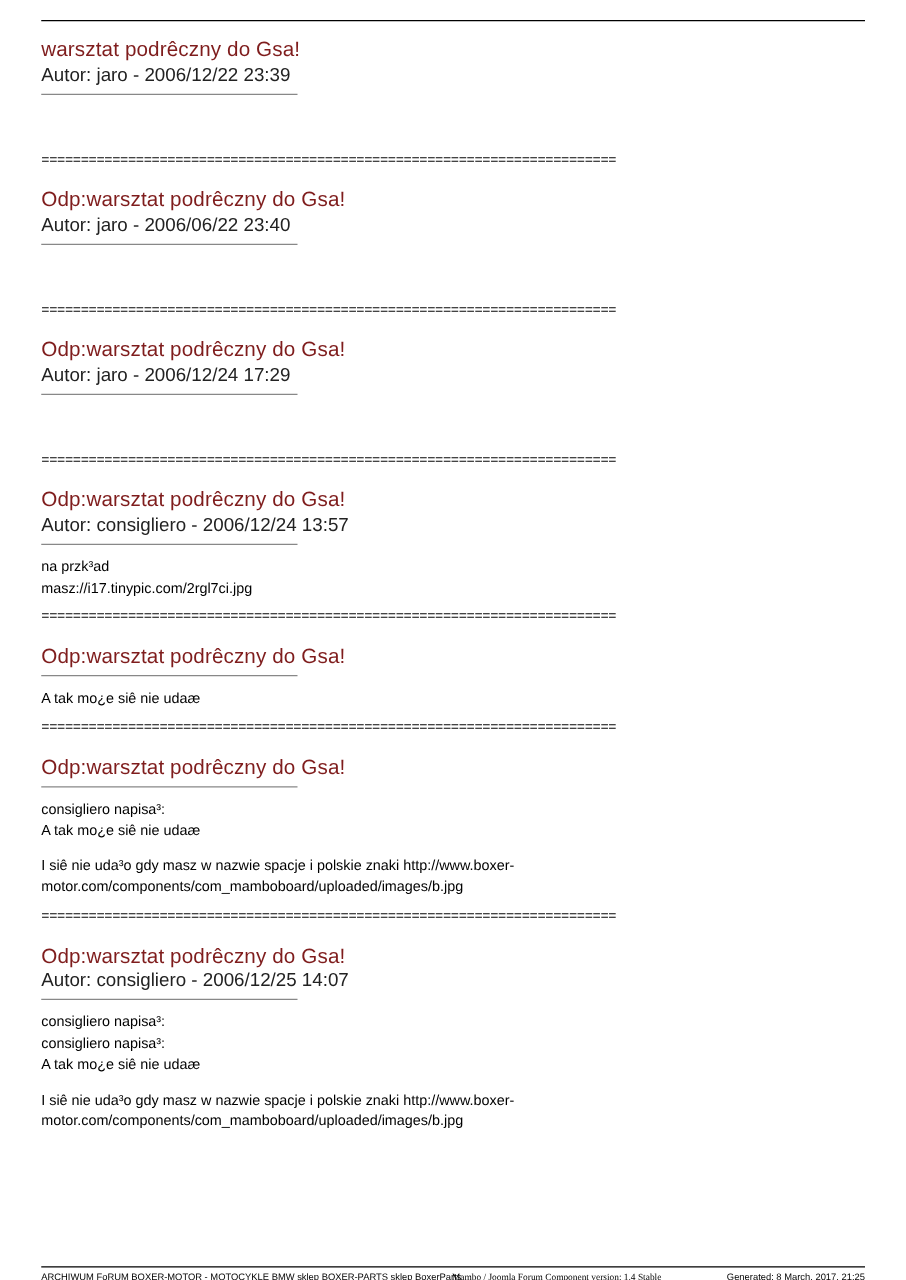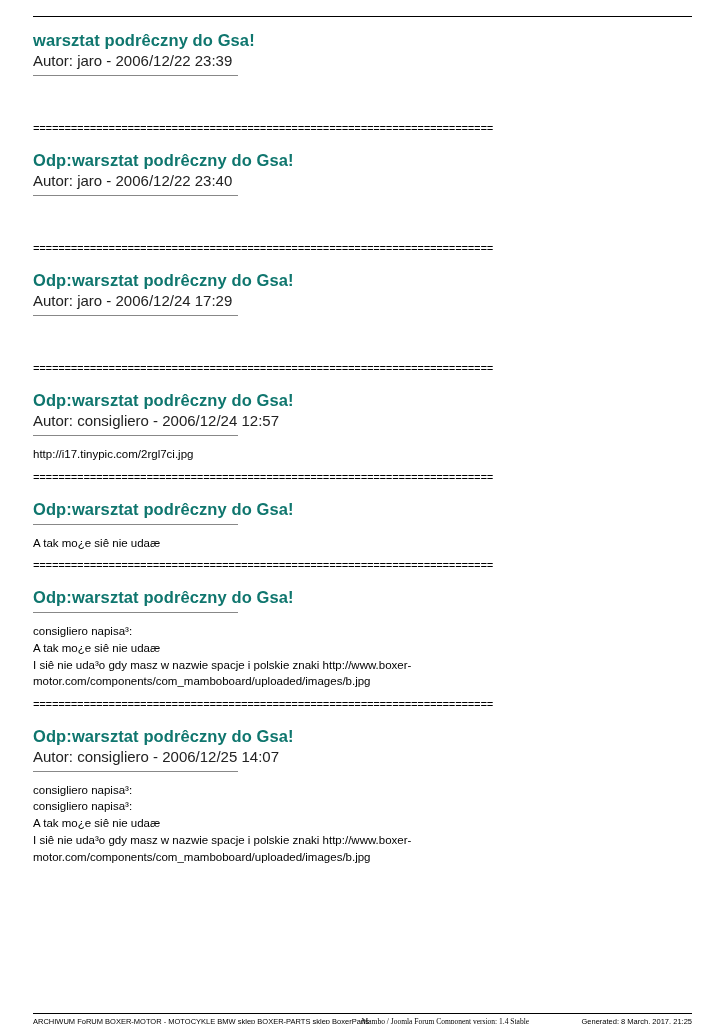--- a/index.html
+++ b/index.html
@@ -29,22 +29,22 @@
     margin-right: 0;
   }
   .content {
     padding-top: 14px;
   }
   .post {
     margin-bottom: 0;
   }
   .post-title {
     font-size: 16.5px;
-    font-weight: bold;
-    color: #0f766e;
+    font-weight: normal;
+    color: #7f1d1d;
     margin: 0 0 2px 0;
     letter-spacing: 0.1px;
     line-height: 1.15;
   }
   .post-meta {
     font-size: 15px;
     color: #222;
     margin: 0;
     line-height: 1.2;
   }
@@ -58,20 +58,21 @@
     font-size: 11.5px;
     line-height: 1.45;
     color: #000;
     margin-top: 10px;
     word-wrap: break-word;
   }
   .post-body p {
     margin: 0 0 0 0;
   }
   .post-body p.gap {
+    margin-top: 12px;
   }
   .sep {
     font-size: 11px;
     font-family: "Liberation Mono", monospace;
     letter-spacing: -0.3px;
     color: #000;
     white-space: nowrap;
     overflow: hidden;
     line-height: 1;
   }
@@ -110,42 +111,43 @@
       <div class="post-title">warsztat podrêczny do Gsa!</div>
       <div class="post-meta">Autor: jaro - 2006/12/22 23:39</div>
       <div class="meta-rule"></div>
     </div>
     <div class="spacer-lg"></div>
     <div class="sep">=========================================================================</div>
     <div class="spacer-md"></div>
 
     <div class="post">
       <div class="post-title">Odp:warsztat podrêczny do Gsa!</div>
-      <div class="post-meta">Autor: jaro - 2006/12/22 23:40</div>
+      <div class="post-meta">Autor: jaro - 2006/06/22 23:40</div>
       <div class="meta-rule"></div>
     </div>
     <div class="spacer-lg"></div>
     <div class="sep">=========================================================================</div>
     <div class="spacer-md"></div>
 
     <div class="post">
       <div class="post-title">Odp:warsztat podrêczny do Gsa!</div>
       <div class="post-meta">Autor: jaro - 2006/12/24 17:29</div>
       <div class="meta-rule"></div>
     </div>
     <div class="spacer-lg"></div>
     <div class="sep">=========================================================================</div>
     <div class="spacer-md"></div>
 
     <div class="post">
       <div class="post-title">Odp:warsztat podrêczny do Gsa!</div>
-      <div class="post-meta">Autor: consigliero - 2006/12/24 12:57</div>
+      <div class="post-meta">Autor: consigliero - 2006/12/24 13:57</div>
       <div class="meta-rule"></div>
       <div class="post-body">
-        <p>http://i17.tinypic.com/2rgl7ci.jpg</p>
+        <p>na przk³ad</p>
+        <p>masz://i17.tinypic.com/2rgl7ci.jpg</p>
       </div>
     </div>
     <div class="spacer-sm"></div>
     <div class="sep">=========================================================================</div>
     <div class="spacer-md"></div>
 
     <div class="post">
       <div class="post-title">Odp:warsztat podrêczny do Gsa!</div>
       <div class="meta-rule"></div>
       <div class="post-body">

